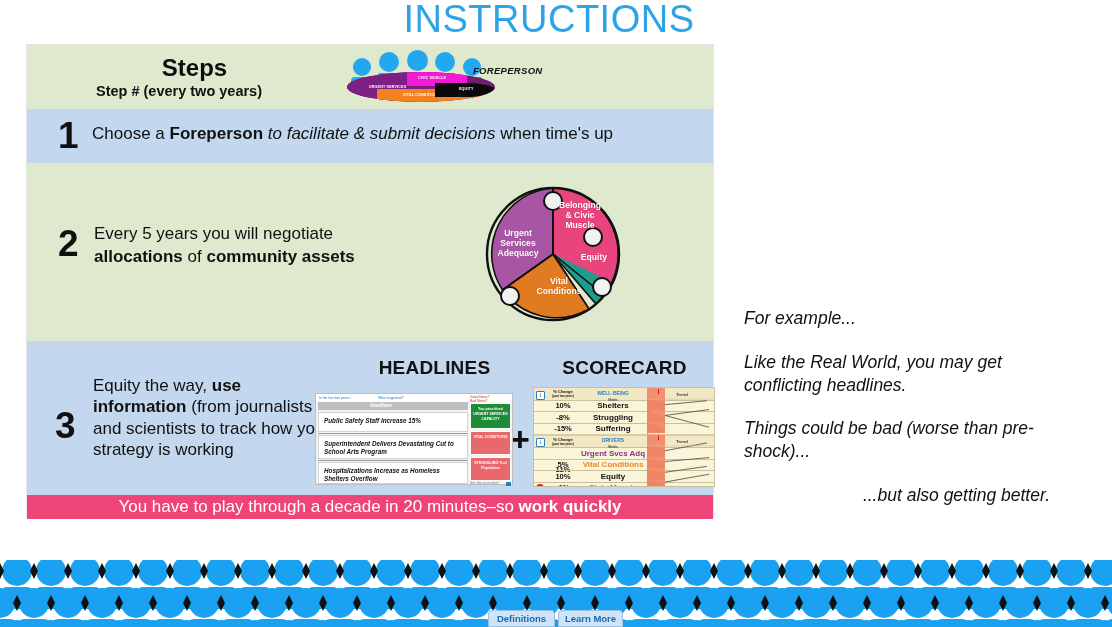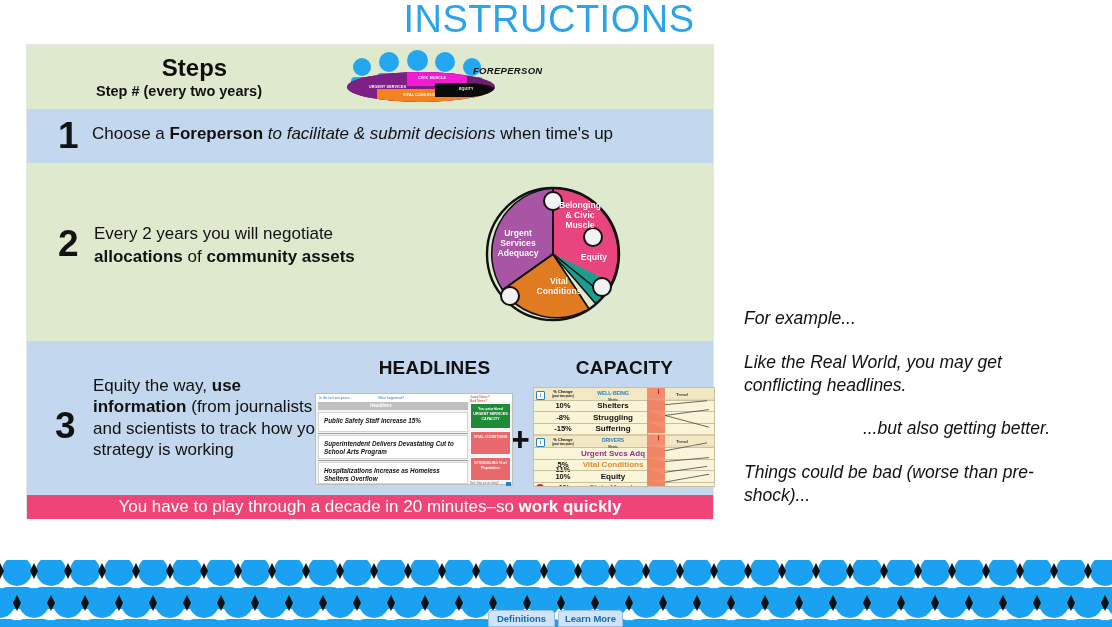--- a/index.html
+++ b/index.html
@@ -260,21 +260,21 @@
       </div>
     </div>
 
     <div class="step-row band-blue" id="step1">
       <div class="step-num">1</div>
       <div class="step-text"><span>Choose a </span><b>Foreperson</b><i> to facilitate &amp; submit decisions</i><span> when time's up</span></div>
     </div>
 
     <div class="step-row band-green" id="step2">
       <div class="step-num">2</div>
-      <div class="step-text"><span>Every 2 years you will negotiate</span><br><b>allocations</b><span> of </span><b>community assets</b></div>
+      <div class="step-text"><span>Every 5 years you will negotiate</span><br><b>allocations</b><span> of </span><b>community assets</b></div>
 
       <div id="allocation-pie">
         <svg width="154" height="154" viewBox="0 0 154 154">
 
           <path d="M77 77 L77 11 A66 66 0 0 1 126.7 119.5 Z" fill="#e8447e" stroke="#111" stroke-width="1.6"></path>
           <path d="M77 77 L126.7 119.5 A66 66 0 0 1 120 127 Z" fill="#1c9e8e" stroke="#111" stroke-width="1.6"></path>
           <path d="M77 77 L113 132 A66 66 0 0 1 26.5 113 Z" fill="#e07b22" stroke="#111" stroke-width="1.6"></path>
           <path d="M77 77 L26.5 113 A66 66 0 0 1 77 11 Z" fill="#a955a5" stroke="#111" stroke-width="1.6"></path>
           <path d="M77 77 L122 125 A66 66 0 0 0 133 104 Z" fill="#1c9e8e" stroke="none"></path>
           <path d="M77 77 L110 134 A66 66 0 0 1 113 132 Z" fill="#e07b22" stroke="none"></path>
@@ -295,21 +295,21 @@
         <div class="pie-lbl" id="pie-lbl-equity">Equity</div>
         <div class="pie-lbl" id="pie-lbl-vital">Vital<br>Conditions</div>
       </div>
     </div>
 
     <div class="step-row band-blue" id="step3">
       <div class="step-num">3</div>
       <div class="step-text"><span>Equity the way, </span><b>use information</b><span> (from journalists and scientists to track how your strategy is working</span></div>
 
       <div id="headlines-label">HEADLINES</div>
-      <div id="scorecard-label">CAPACITY</div>
+      <div id="scorecard-label">SCORECARD</div>
       <div id="plus-sign">+</div>
       <div id="journalists-label">Journalists</div>
       <div id="scientists-label">Scientists</div>
 
       <div id="headlines-mock">
         <div id="hm-toprow">
           <span class="hm-tiny" id="hm-tiny-1">In the last two years...</span>
           <span class="hm-tiny" id="hm-tiny-2">What happened?</span>
           <span class="hm-tiny" id="hm-tiny-3">Good News?</span>
           <span class="hm-tiny" id="hm-tiny-4">Bad News?</span>
@@ -423,22 +423,22 @@
         </svg>
       </div>
     </div>
 
     <div id="play-bar"><span>You have to play through a decade in 20 minutes–so </span><b>work quickly</b></div>
   </div>
 
   <div id="side-notes">
     <div class="note" id="note-2">For example...</div>
     <div class="note" id="note-1">Like the Real World, you may get conflicting headlines.</div>
+    <div class="note" id="note-3">Things could be bad (worse than pre-shock)...</div>
     <div class="note" id="note-4">...but also getting better.</div>
-    <div class="note" id="note-3">Things could be bad (worse than pre-shock)...</div>
   </div>
 
   <div id="crowd-strip">
     <div class="crowd-row" id="crowd-row-1">
         <div class="cp" style="left:0px">
           <div class="ch"></div>
           <div class="cb"></div>
         </div>
         <div class="cp" style="left:34px">
           <div class="ch"></div>

